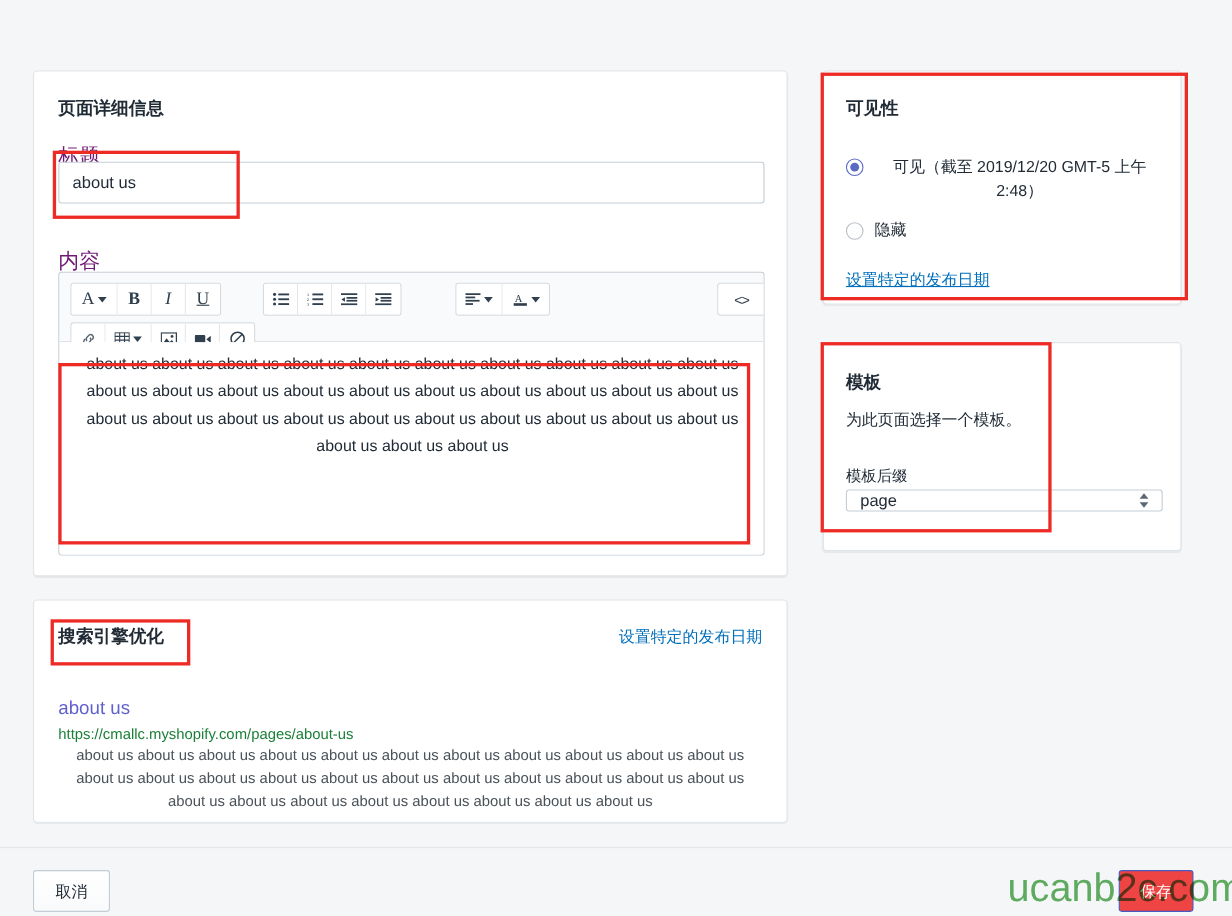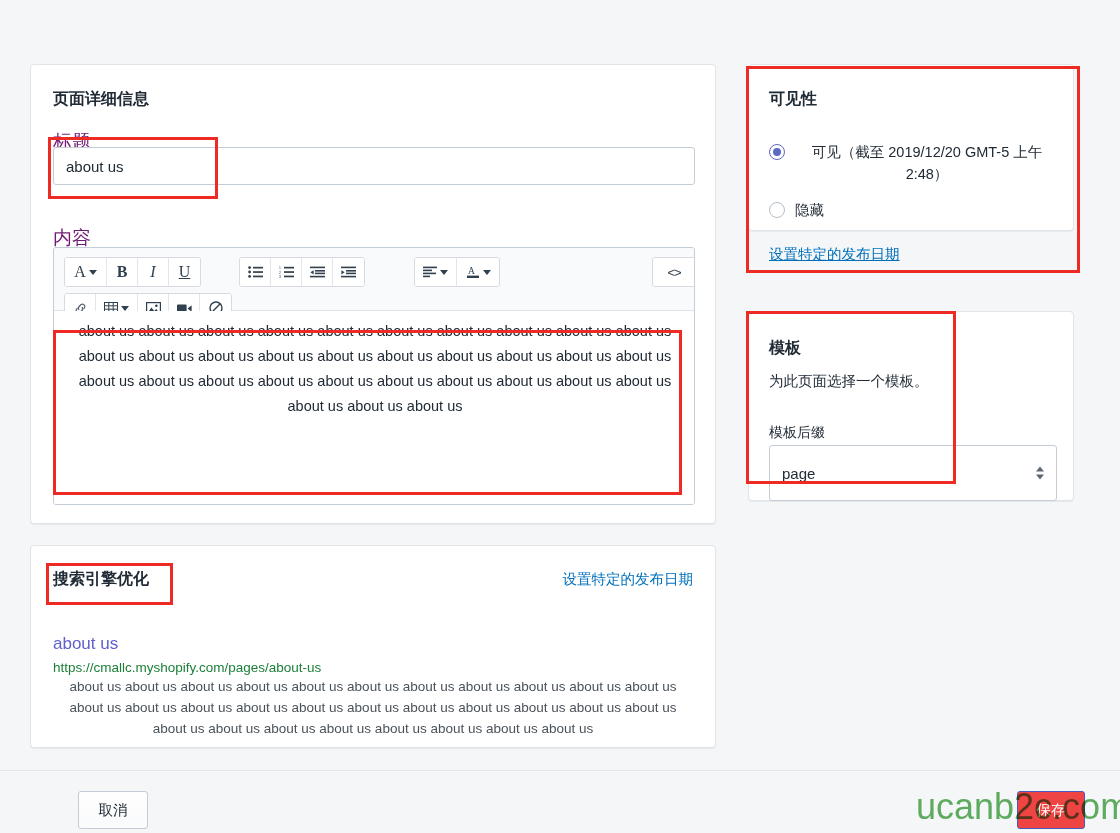--- a/index.html
+++ b/index.html
@@ -106,21 +106,21 @@
     color: #212b36;
     overflow: hidden;
   }
 
   
   #editor-scroll {
     position: absolute; right: 0; top: 63px; width: 0px; height: 194px;
   }
 
   
-  #visibility-card { left: 748px; top: 64px; width: 326px; height: 167px; }
+  #visibility-card { left: 748px; top: 64px; width: 326px; height: 213px; }
   #vis-heading { position: absolute; left: 20px; top: 24px; }
   .radio-row {
     position: absolute; left: 20px;
     display: flex; align-items: flex-start;
     font-size: 14.5px; color: #212b36;
   }
   #radio-visible { top: 76px; width: 290px; }
   #radio-hidden  { top: 134px; }
   .radio {
     width: 16px; height: 16px; border-radius: 50%;
@@ -140,21 +140,21 @@
   }
   #publish-link { position: absolute; left: 20px; top: 180px; text-decoration: underline; }
 
   
   #template-card { left: 748px; top: 311px; width: 326px; height: 190px; }
   #tpl-heading { position: absolute; left: 20px; top: 26px; }
   #tpl-desc { position: absolute; left: 20px; top: 60px; font-size: 14.5px; color: #212b36; }
   #tpl-sublabel { position: absolute; left: 20px; top: 112px; font-size: 14px; color: #212b36; }
   #tpl-select {
     position: absolute; left: 20px; top: 133px;
-    width: 288px; height: 56px;
+    width: 288px; height: 20px;
     border: 1px solid #c4cdd5; border-radius: 3px;
     background: #fff;
     display: flex; align-items: center;
     padding: 0 12px;
     font-size: 15px; color: #212b36;
   }
   .select-arrows {
     position: absolute; right: 12px; top: 50%;
     transform: translateY(-50%);
     display: flex; flex-direction: column; align-items: center;
@@ -181,21 +181,21 @@
     font-size: 13.5px; line-height: 21px; color: #4a5259;
   }
 
   
   #cancel-btn {
     position: absolute; left: 30px; top: 791px;
     width: 70px; height: 38px;
     background: linear-gradient(180deg,#ffffff,#f9fafb);
     border: 1px solid #c4cdd5; border-radius: 3px;
     display: flex; align-items: center; justify-content: center;
-    font-size: 14.5px; color: #212b36; margin-left: 48px;
+    font-size: 14.5px; color: #212b36;
   }
   #save-btn {
     position: absolute; left: 1017px; top: 791px;
     width: 68px; height: 38px;
     background: #ef4444;
     border: 1px solid #4959bd; border-radius: 3px;
     display: flex; align-items: center; justify-content: center;
     font-size: 14.5px; color: #ffffff;
     z-index: 4;
   }

